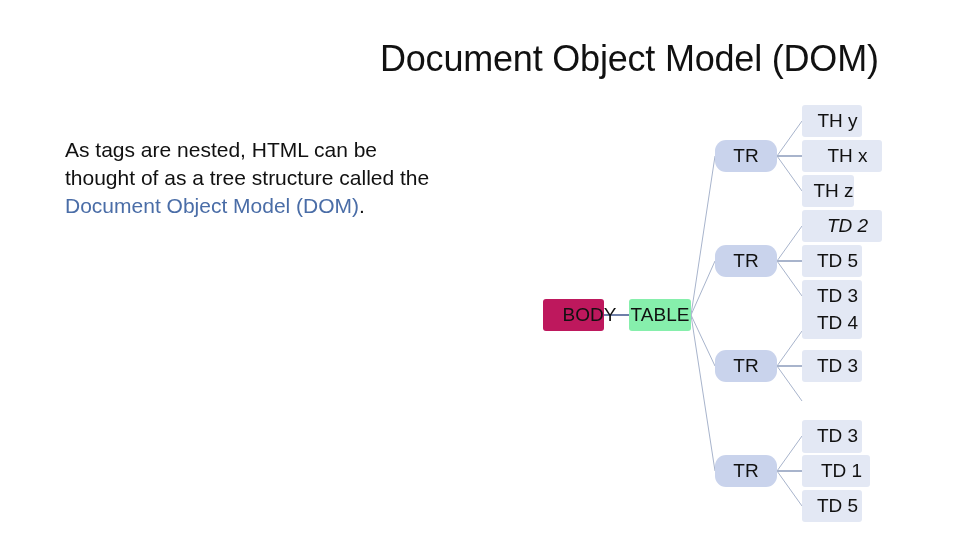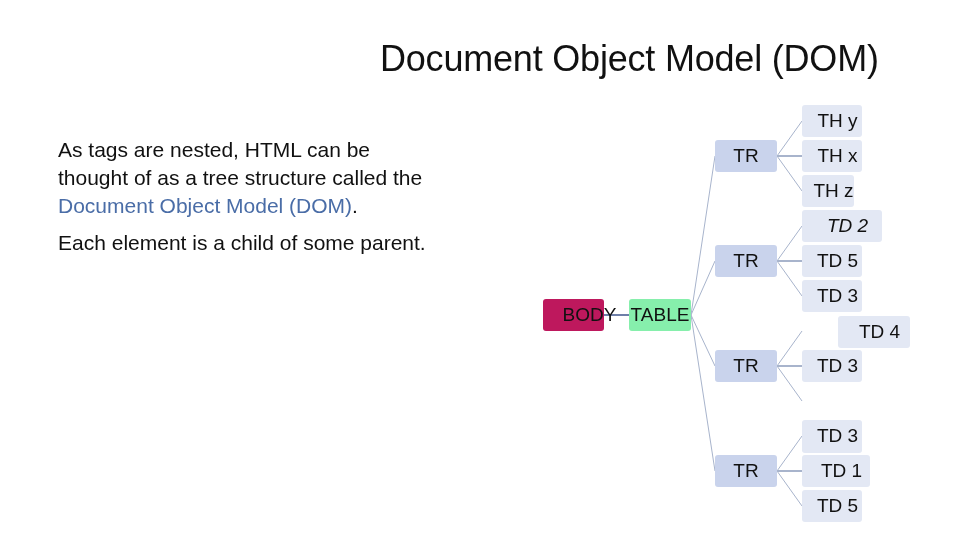--- a/index.html
+++ b/index.html
@@ -1,35 +1,34 @@
 <!DOCTYPE html>
 <html><head>
 <meta charset="utf-8">
 <style>
   html, body { margin: 0; padding: 0; background: #ffffff; }
   body { width: 960px; height: 540px; position: relative; overflow: hidden; font-family: "Liberation Sans", "DejaVu Sans", sans-serif; color: #111; }
   .title { position: absolute; left: 380px; top: 38px; font-size: 36px; font-weight: normal; color: #111; white-space: nowrap; letter-spacing: -0.2px; }
-  .body-text { position: absolute; left: 58px; top: 136px; width: 370px; font-size: 21px; line-height: 28px; color: #111; }
+  .body-text { position: absolute; left: 65px; top: 136px; width: 370px; font-size: 21px; line-height: 28px; color: #111; }
   .body-text p { margin: 0 0 9px 0; }
   .link { color: #4a6da7; }
   .node { position: absolute; height: 32px; border-radius: 3px; display: flex; align-items: center; justify-content: center; font-size: 19px; color: #111; box-sizing: border-box; }
   .node.lvl0 { background: #be185d; padding-left: 32px; }
   .node.lvl1 { background: #86efac; }
-  .node.lvl2 { background: #c9d3ec; }
+  .node.lvl2 { background: #c9d3ec; border-radius: 11px; }
   .node.leaf { background: #e3e8f4; padding-left: 11px; }
   svg.lines { position: absolute; left: 0; top: 0; }
 </style>
 </head>
 <body>
 
 <div class="title">Document Object Model (DOM)</div>
 
 <div class="body-text">
   <p><span>As tags are nested, HTML can be thought of as a tree structure called the </span><span class="link">Document Object Model (DOM)</span><span>.</span></p>
-  <p>Each element is a child of some parent.</p>
 </div>
 
 <svg class="lines" width="960" height="540">
   <g stroke="#a8b4cc" stroke-width="1" fill="none">
 
     <line x1="604" y1="315" x2="629" y2="315" stroke="#6e7fa8" stroke-width="2"></line>
 
     <line x1="691" y1="315" x2="715" y2="156"></line>
     <line x1="691" y1="315" x2="715" y2="261"></line>
     <line x1="691" y1="315" x2="715" y2="366"></line>
@@ -55,26 +54,26 @@
 
 <div class="node lvl0" style="left:543px; top:299px; width:61px;">BODY</div>
 <div class="node lvl1" style="left:629px; top:299px; width:62px;">TABLE</div>
 
 <div class="node lvl2" style="left:715px; top:140px; width:62px;">TR</div>
 <div class="node lvl2" style="left:715px; top:245px; width:62px;">TR</div>
 <div class="node lvl2" style="left:715px; top:350px; width:62px;">TR</div>
 <div class="node lvl2" style="left:715px; top:455px; width:62px;">TR</div>
 
 <div class="node leaf" style="left:802px; top:105px; width:60px;">TH y</div>
-<div class="node leaf" style="left:802px; top:140px; width:60px;">TH x</div>
+<div class="node leaf" style="left:802px; top:140px; width:80px;">TH x</div>
 <div class="node leaf" style="left:802px; top:175px; width:52px;">TH z</div>
 
 <div class="node leaf" style="left:802px; top:210px; width:80px;font-style:italic;">TD 2</div>
 <div class="node leaf" style="left:802px; top:245px; width:60px;">TD 5</div>
 <div class="node leaf" style="left:802px; top:280px; width:60px;">TD 3</div>
 
-<div class="node leaf" style="left:802px; top:316px; width:72px;margin-left:36px;">TD 4</div>
+<div class="node leaf" style="left:802px; top:307px; width:60px;">TD 4</div>
 <div class="node leaf" style="left:802px; top:350px; width:60px;">TD 3</div>
 <div class="node leaf" style="left:802px; top:385px; width:60px;margin-top:36px;">TD 0</div>
 
 <div class="node leaf" style="left:802px; top:420px; width:60px;">TD 3</div>
 <div class="node leaf" style="left:802px; top:455px; width:68px;">TD 1</div>
 <div class="node leaf" style="left:802px; top:490px; width:60px;">TD 5</div>
 
 </body></html>

